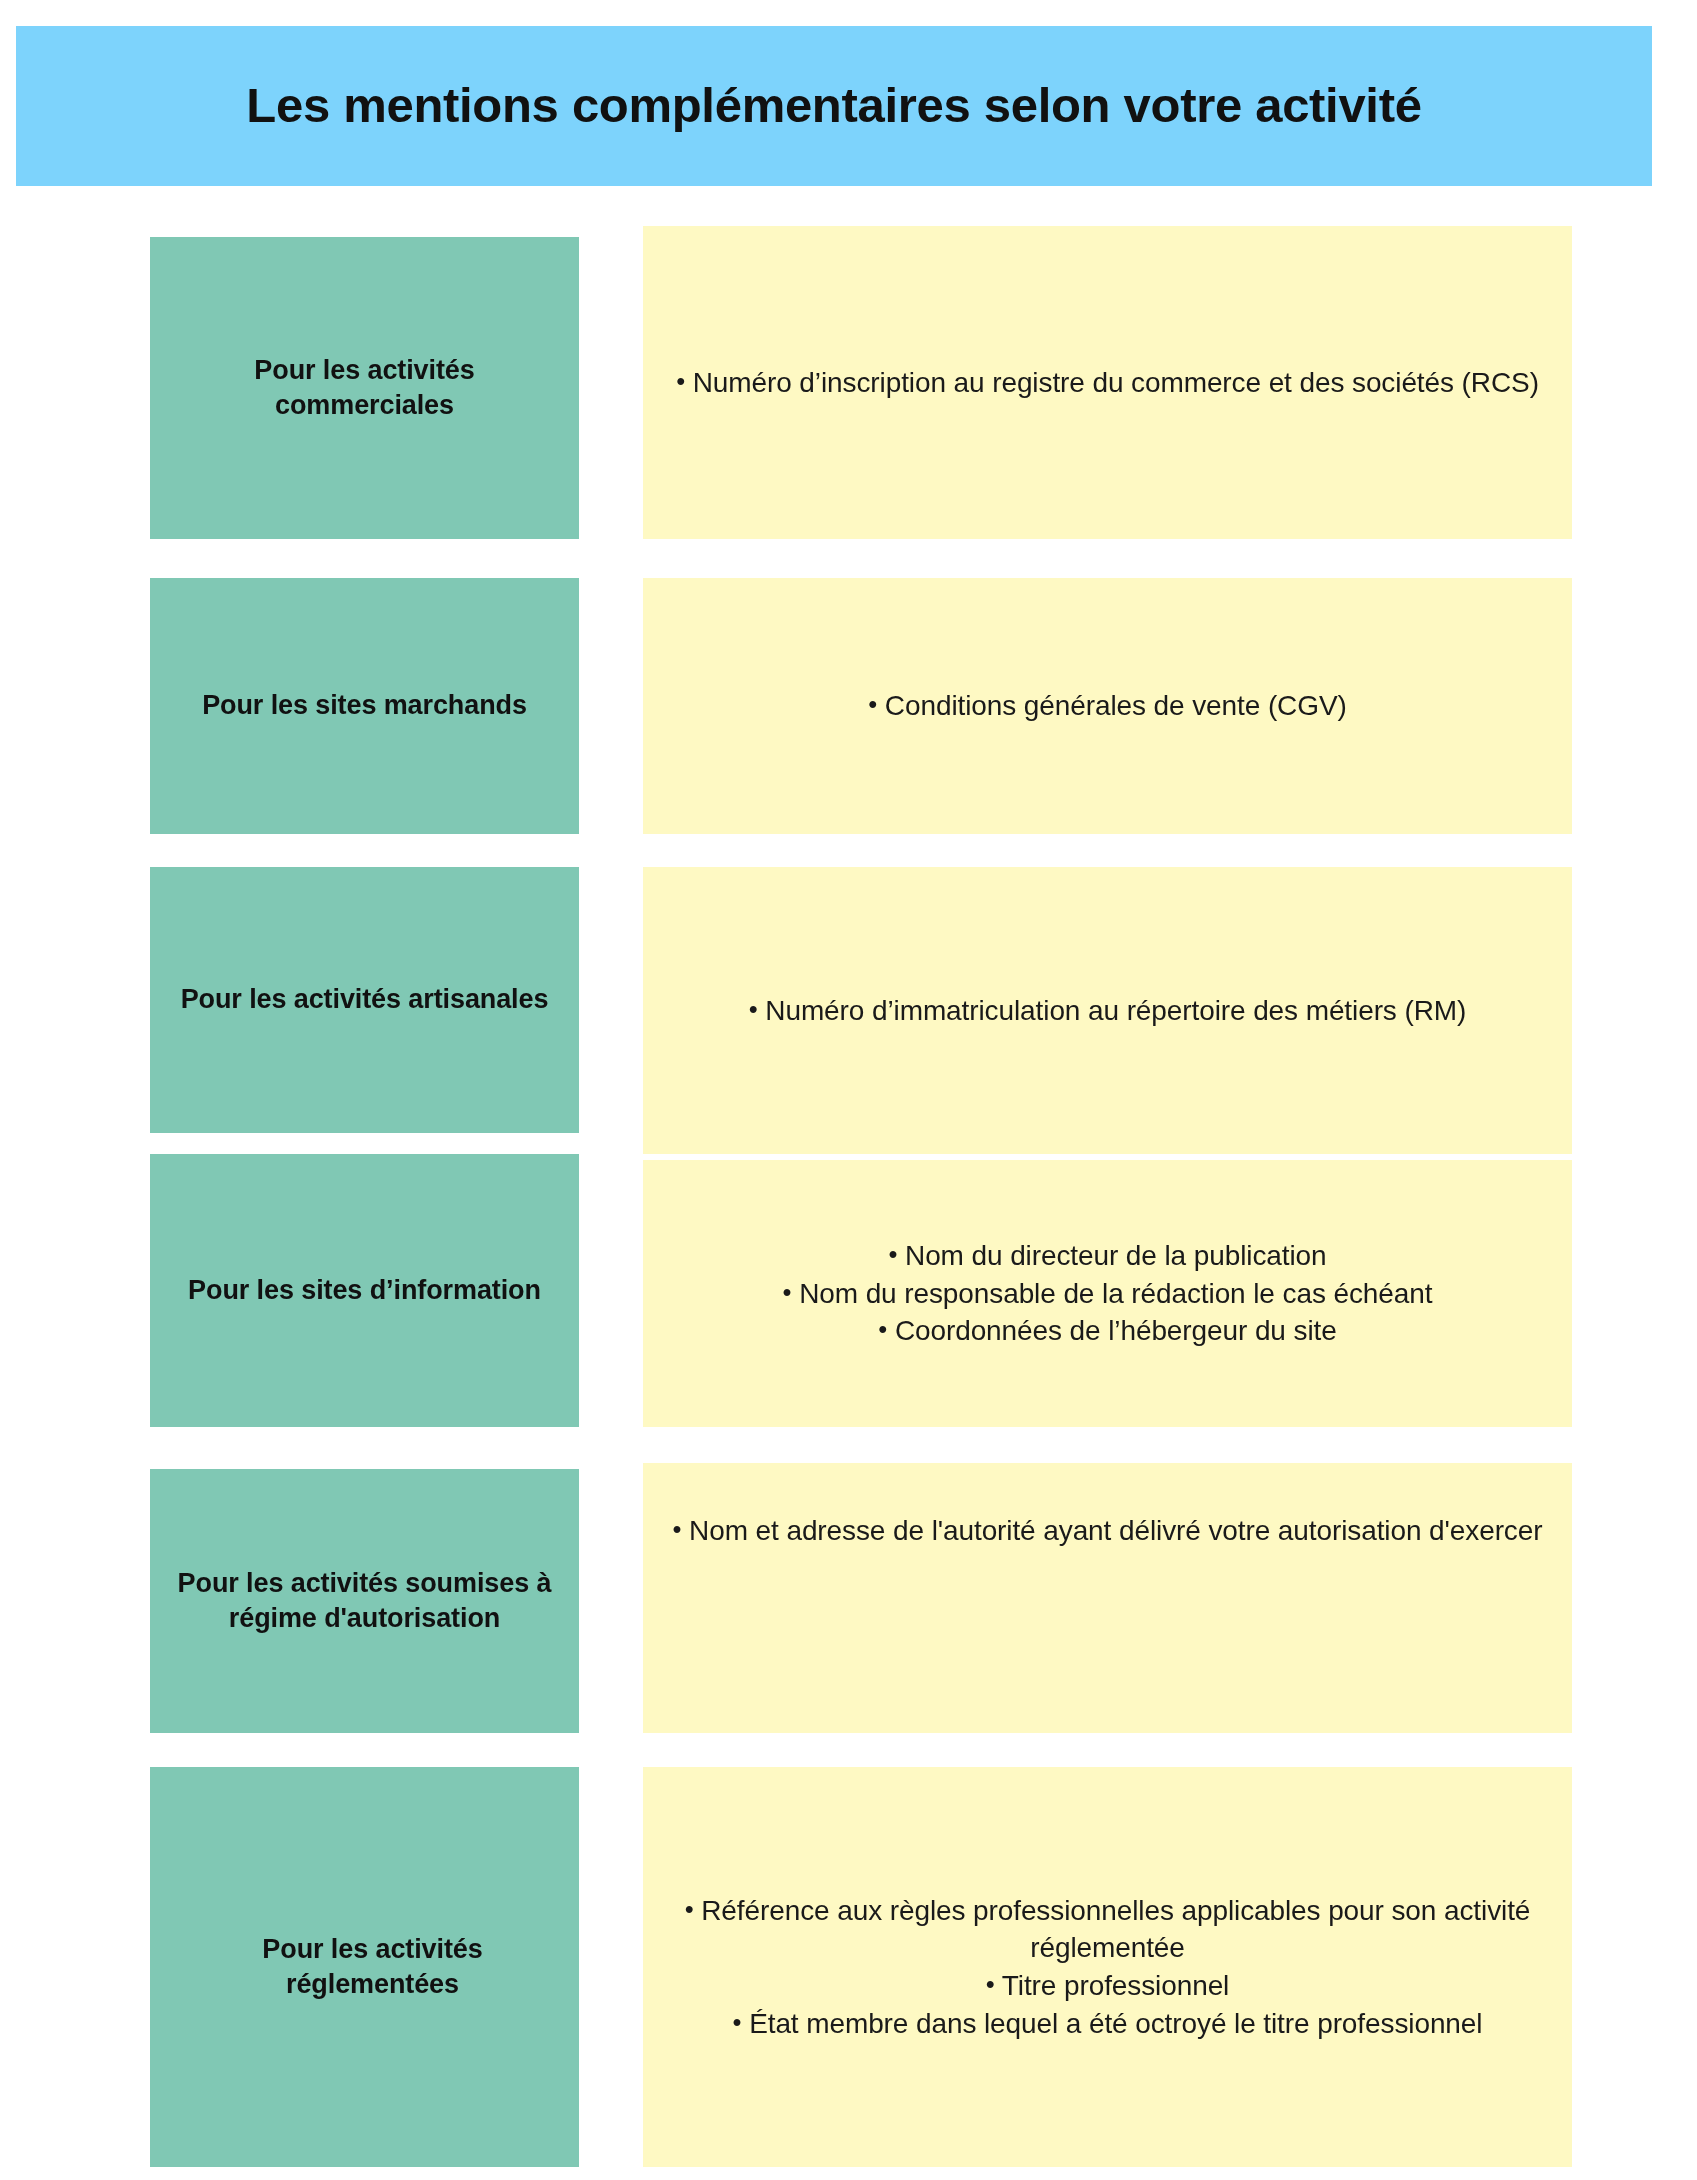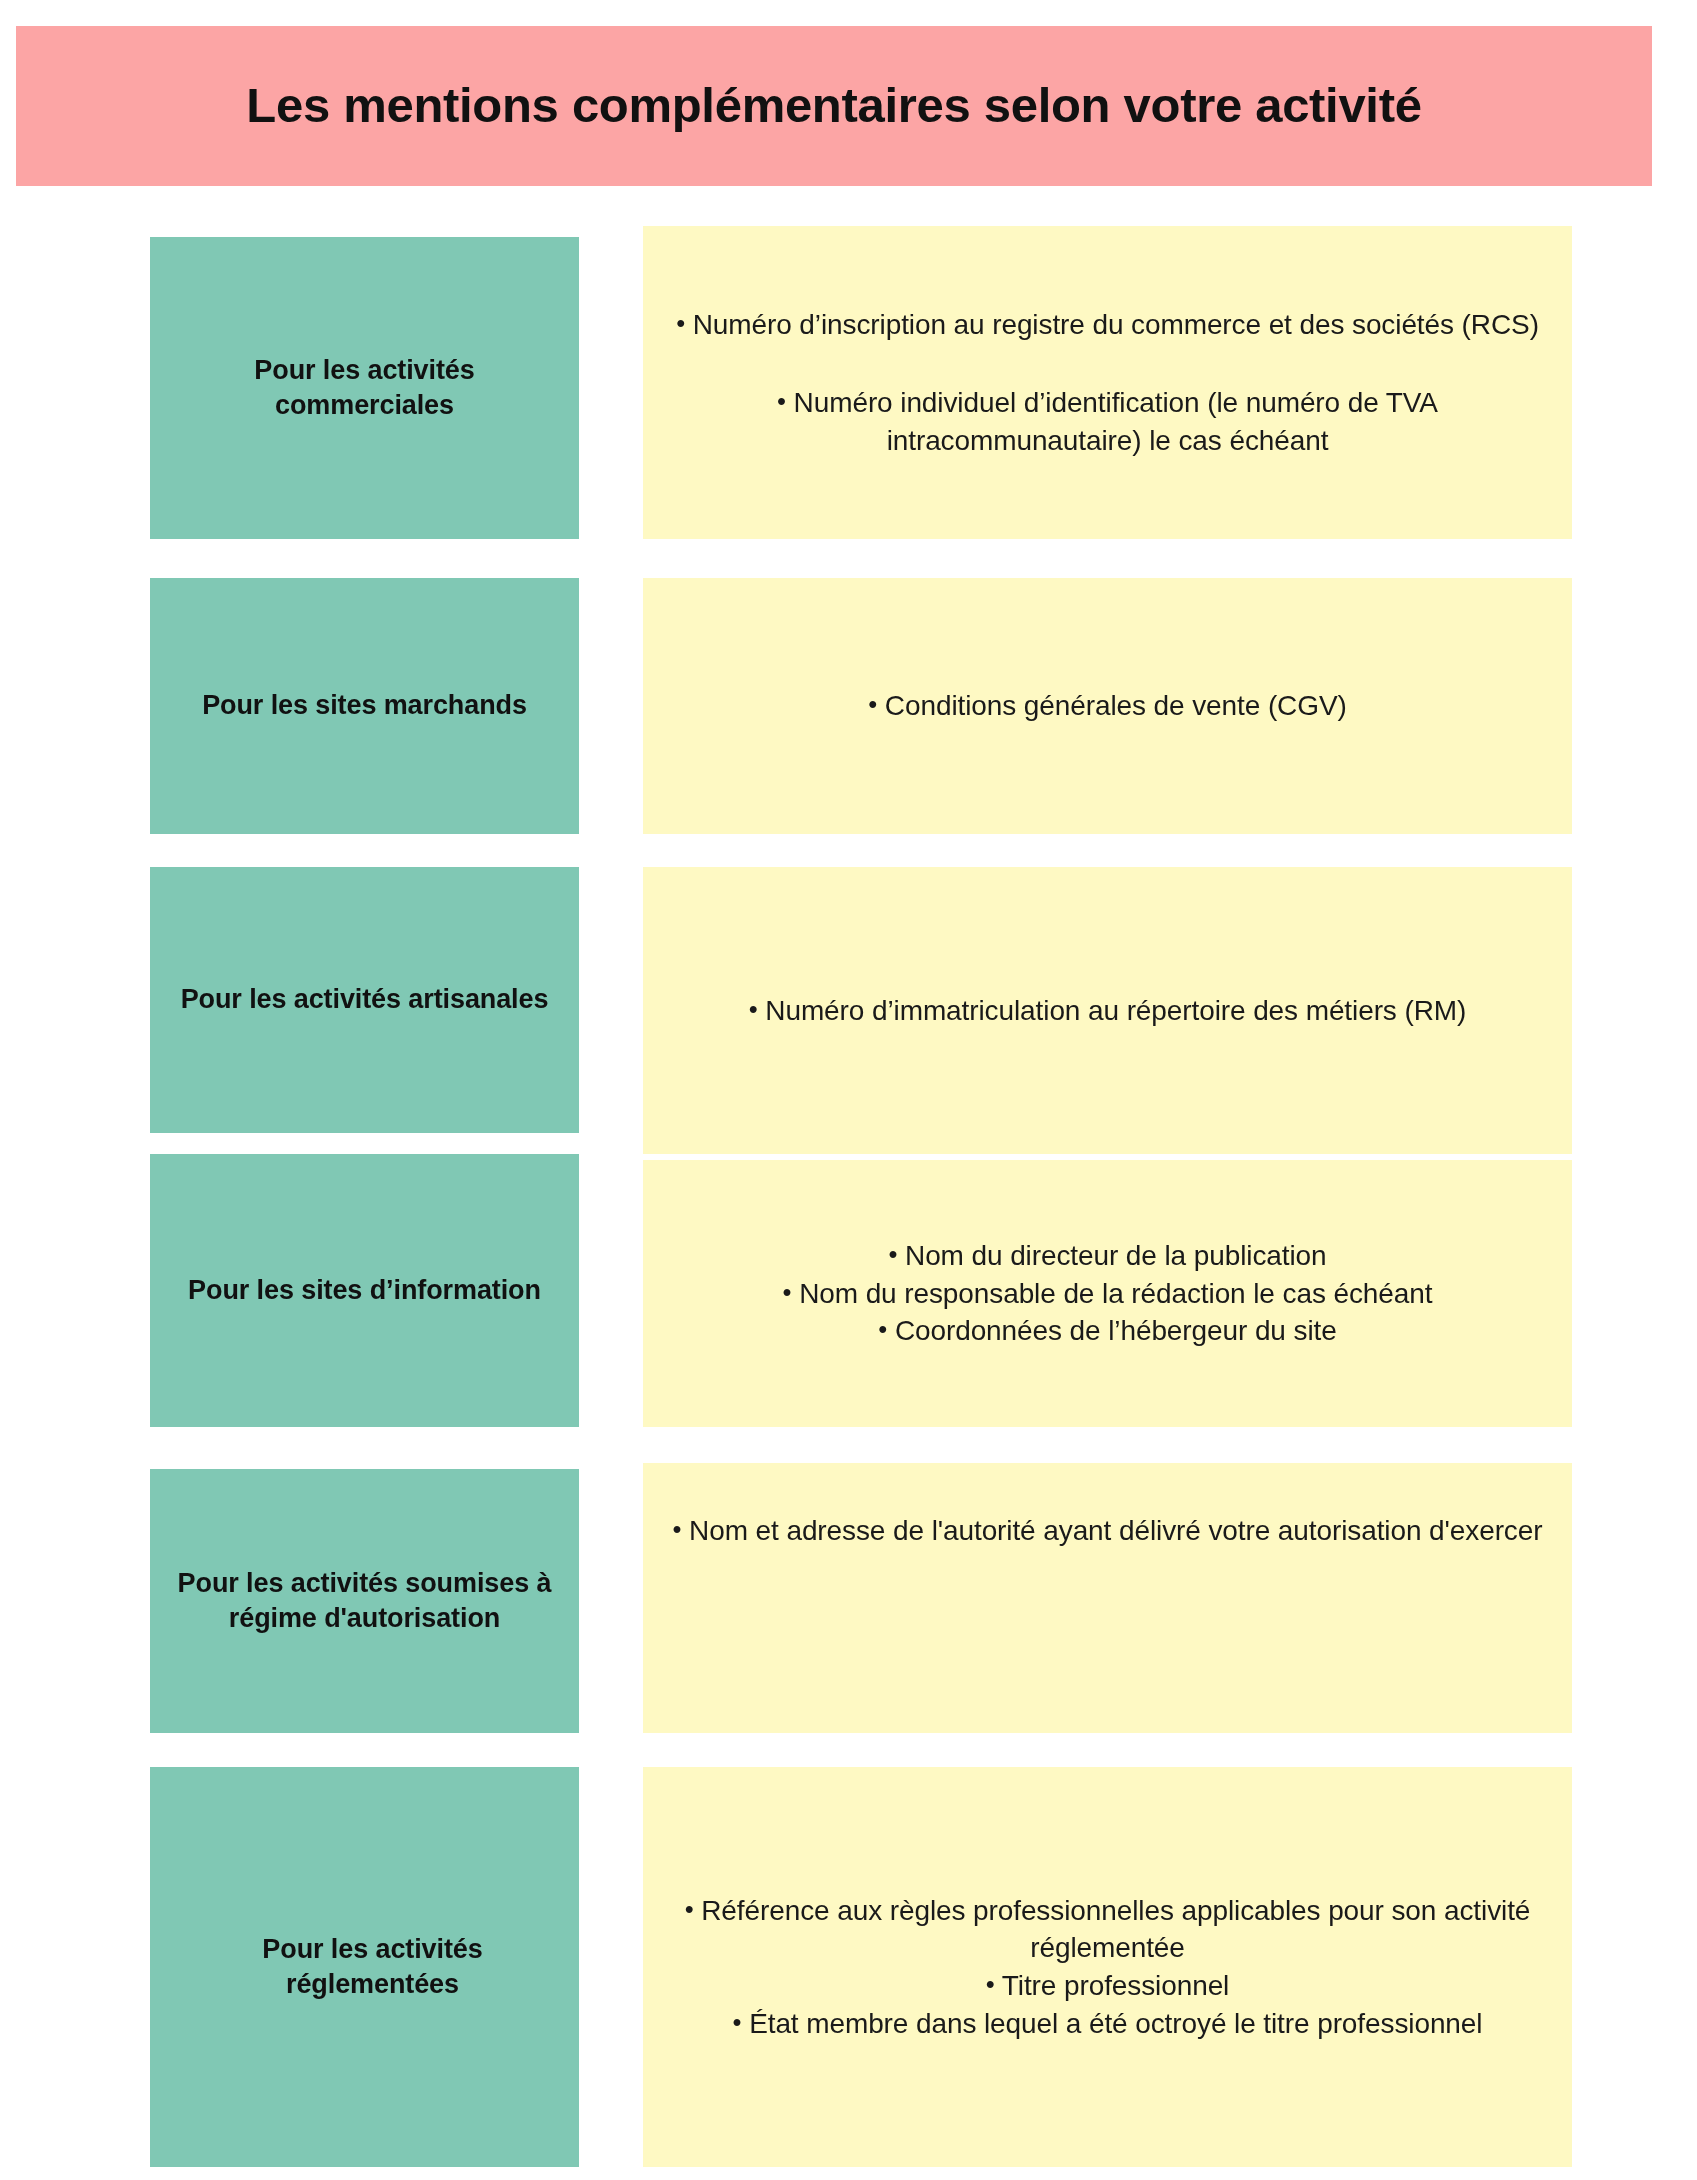--- a/index.html
+++ b/index.html
@@ -27,21 +27,21 @@
     overflow: hidden;
   }
 
   
   .title-banner {
     position: absolute;
     left: 16px;
     top: 25.6px;
     width: 1636px;
     height: 160px;
-    background: #fca5a5;
+    background: #7dd3fc;
     display: flex;
     align-items: center;
     justify-content: center;
     box-sizing: border-box;
     padding: 0 34px;
   }
   .title-banner .title-text {
     font-size: 49px;
     font-weight: 700;
     color: #111111;
@@ -125,21 +125,20 @@
     <div class="title-text">Les mentions complémentaires selon votre activité</div>
   </div>
 
   <div class="row">
     <div class="cat-box" style="top:237px; height:302px;">
       <div class="cat-label">Pour les activités commerciales</div>
     </div>
     <div class="detail-box" style="top:226px; height:313px;">
       <ul class="bullet-list gap-wide">
         <li><span class="bullet-glyph">•</span> <span>Numéro d’inscription au registre du commerce et des sociétés (RCS)</span></li>
-        <li><span class="bullet-glyph">•</span> <span>Numéro individuel d’identification (le numéro de TVA intracommunautaire) le cas échéant</span></li>
       </ul>
     </div>
   </div>
 
   <div class="row">
     <div class="cat-box" style="top:578px; height:256px;">
       <div class="cat-label">Pour les sites marchands</div>
     </div>
     <div class="detail-box" style="top:578px; height:256px;">
       <ul class="bullet-list gap-wide">

